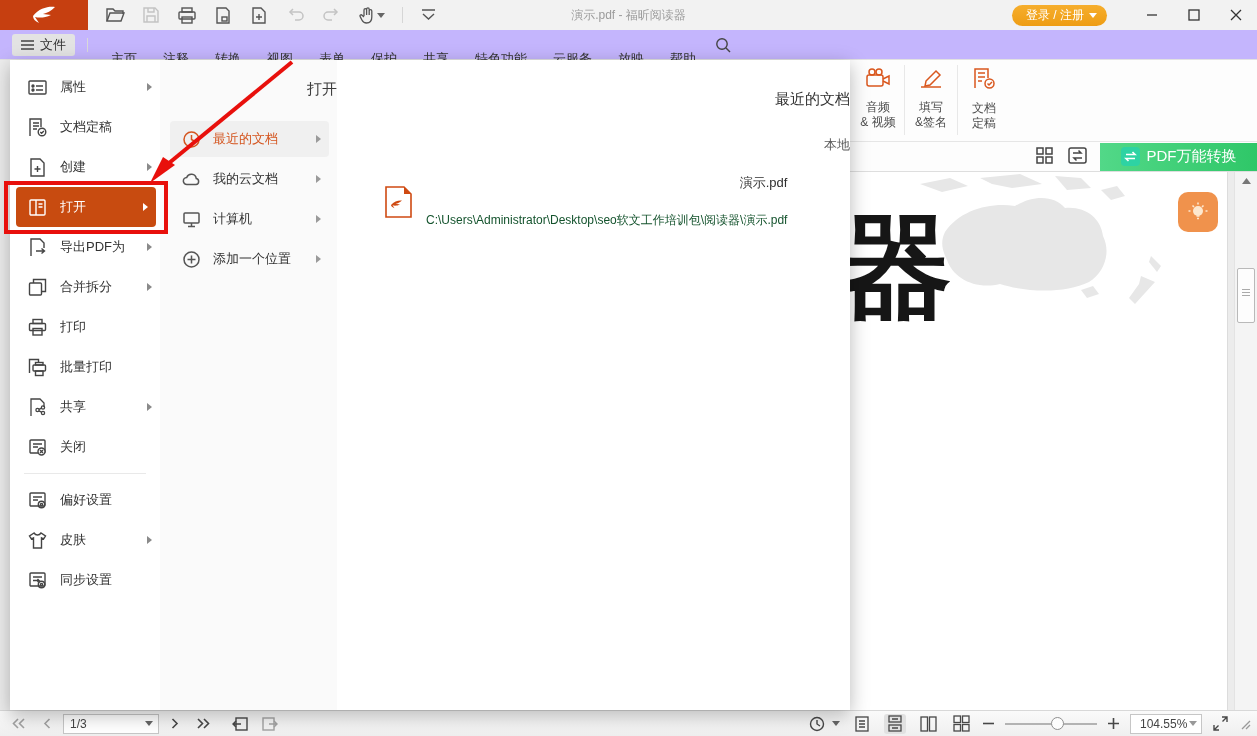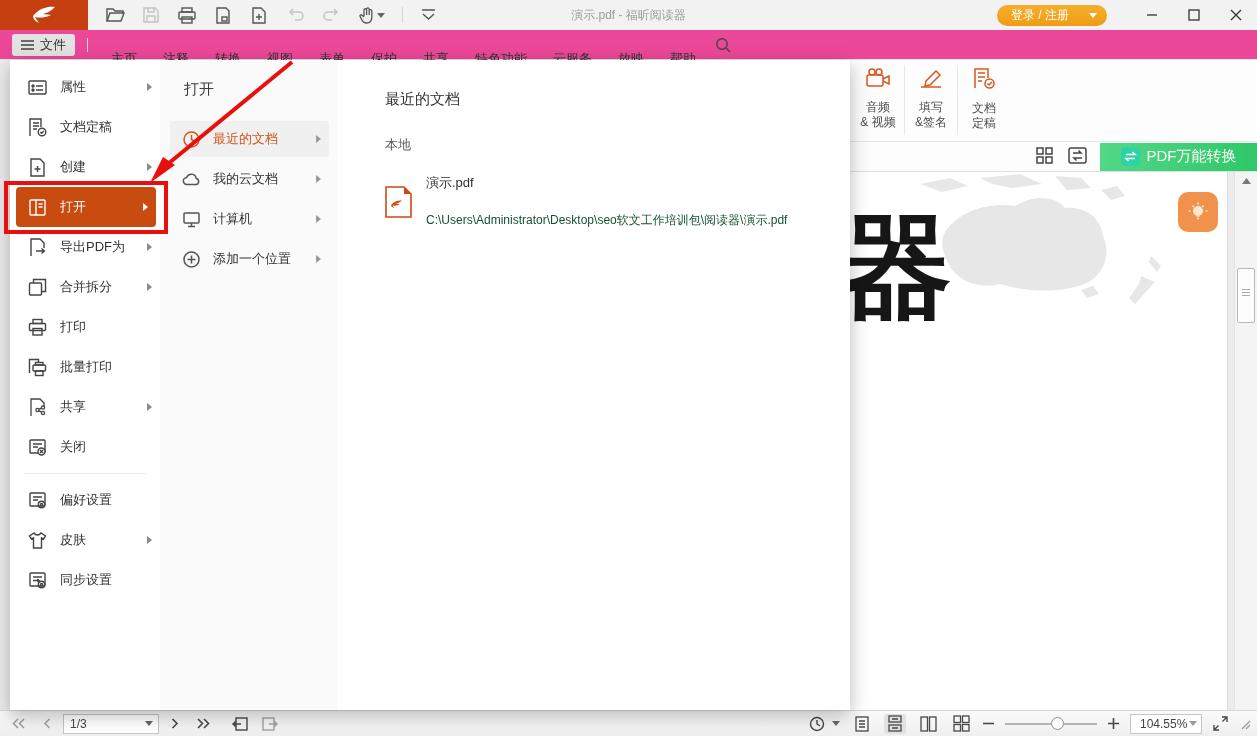--- a/index.html
+++ b/index.html
@@ -11,25 +11,25 @@
   #titlebar { position:absolute; left:0; top:0; width:1257px; height:30px; background:#f2f2f2; display:flex; align-items:center; }
   #logo { width:88px; height:30px; background:#c63f10; display:flex; align-items:center; justify-content:center; flex:0 0 auto; }
   .tbicons { display:flex; align-items:center; gap:14px; margin-left:16px; }
   .tbicon { width:22px; height:22px; display:flex; align-items:center; justify-content:center; color:#555; cursor:pointer; }
   .tbicon.disabled { color:#c3c3c3; cursor:default; }
   .tbdivider { width:1px; height:16px; background:#d6d6d6; }
   .caret { width:0; height:0; border-left:4px solid transparent; border-right:4px solid transparent; border-top:5px solid #666; margin-left:3px; }
   #wintitle { position:absolute; left:380px; right:380px; top:0; height:30px; line-height:30px; text-align:center; font-size:12px; color:#9b9b9b; }
   #winctrl { position:absolute; right:0; top:0; height:30px; display:flex; align-items:center; }
   .winbtn { width:42px; height:30px; display:flex; align-items:center; justify-content:center; color:#333; cursor:pointer; }
-  #login-btn { position:absolute; right:150px; top:5px; height:21px; padding:0 10px 0 14px; background:linear-gradient(#f6ae2d,#ee9d14); border-radius:11px; color:#fff; font-size:12px; display:flex; align-items:center; gap:17px; cursor:pointer; }
+  #login-btn { position:absolute; right:150px; top:5px; height:21px; padding:0 10px 0 14px; background:linear-gradient(#f6ae2d,#ee9d14); border-radius:11px; color:#fff; font-size:12px; display:flex; align-items:center; gap:2px; cursor:pointer; }
   #login-btn .lcaret { border-top-color:#fff; }
 
   
-  #menubar { position:absolute; left:0; top:30px; width:1257px; height:30px; background:#ec4899; border-bottom:1px solid #e2e2e2; display:flex; align-items:center; font-size:13px; color:#333; }
+  #menubar { position:absolute; left:0; top:30px; width:1257px; height:30px; background:#c4b5fd; border-bottom:1px solid #e2e2e2; display:flex; align-items:center; font-size:13px; color:#333; }
   #file-btn { margin-left:12px; background:#e3e3e3; border-radius:3px; height:22px; padding:0 9px; display:flex; align-items:center; gap:6px; cursor:pointer; }
   .mdivider { width:1px; height:14px; background:#d9d9d9; margin:0 10px 0 12px; }
   .menuitem { padding:0 13px; height:30px; line-height:30px; cursor:pointer;margin-top:29px; }
   #menu-search { margin-left:6px; cursor:pointer; color:#444; }
 
   
   #ribbon { position:absolute; left:850px; top:60px; width:407px; height:82px; background:#fdfdfd; border-bottom:1px solid #e6e6e6; display:flex; padding-left:2px; }
   .rbtn { width:52px; padding-top:8px; display:flex; flex-direction:column; align-items:center; gap:12px; cursor:pointer; }
   .rbtn .lbl { font-size:12px; color:#4d4d4d; line-height:15px; text-align:center; }
   .rsep { width:1px; height:70px; background:#e8e8e8; margin-top:5px; }
@@ -56,21 +56,21 @@
   #sb-right { margin-left:auto; display:flex; align-items:center; gap:11px; padding-right:6px; }
   .layico { width:22px; height:20px; display:flex; align-items:center; justify-content:center; border-radius:3px; cursor:pointer; color:#474747; }
   .layico.active { background:#e1e1e1; }
   #zslider { width:92px; height:14px; position:relative; cursor:pointer; }
   #zslider .track { position:absolute; left:0; right:0; top:6px; height:2px; background:#b3b3b3; }
   #zslider .knob { position:absolute; left:46px; top:0; width:13px; height:13px; background:#fdfdfd; border:1px solid #8f8f8f; border-radius:50%; }
   #zoombox { width:72px; height:20px; background:#fff; border:1px solid #c6c6c6; display:flex; align-items:center; padding-left:9px; cursor:pointer; }
   #zoombox .caret { margin-left:auto; margin-right:4px; border-top-color:#999; }
 
   
-  #overlay { position:absolute; left:10px; top:60px; width:840px; height:650px; background:#fff; box-shadow:0 5px 18px rgba(0,0,0,.28); display:flex; }
+  #overlay { position:absolute; left:10px; top:60px; width:840px; height:650px; background:#fff; box-shadow:0 5px 18px rgba(0,0,0,.28); display:flex;text-align:right; }
   #sidemenu { width:150px; padding-top:7px; flex:0 0 auto; }
   .smrow { height:40px; display:flex; align-items:center; padding:0 8px 0 18px; gap:13px; font-size:13px; color:#333; cursor:pointer; }
   .smrow .sic { width:19px; height:19px; color:#444; flex:0 0 auto; }
   .smrow .arr { margin-left:auto; width:0; height:0; border-top:4px solid transparent; border-bottom:4px solid transparent; border-left:5px solid #8a8a8a; }
   .smrow.selected { background:#c84b10; color:#fff; border-radius:4px; margin:0 4px 0 6px; padding-left:12px; }
   .smrow.selected .sic { color:#fff; }
   .smrow.selected .arr { border-left-color:#fff; }
   .smrow.disabled { color:#b8b8b8; cursor:default; }
   .smrow.disabled .sic { color:#c7c7c7; }
   .smdivider { height:1px; background:#e9e9e9; margin:6px 14px; }

